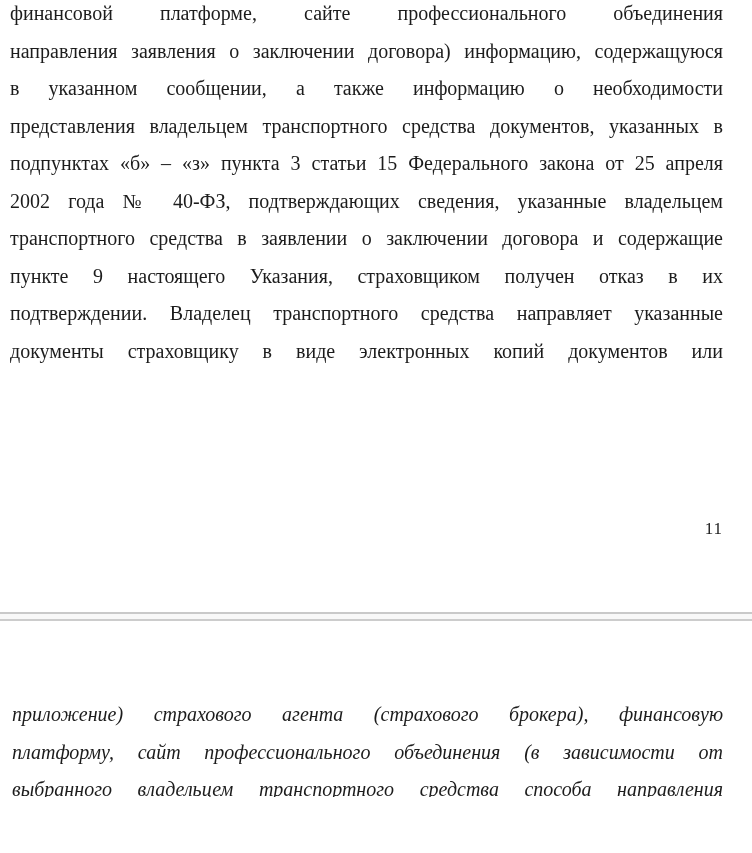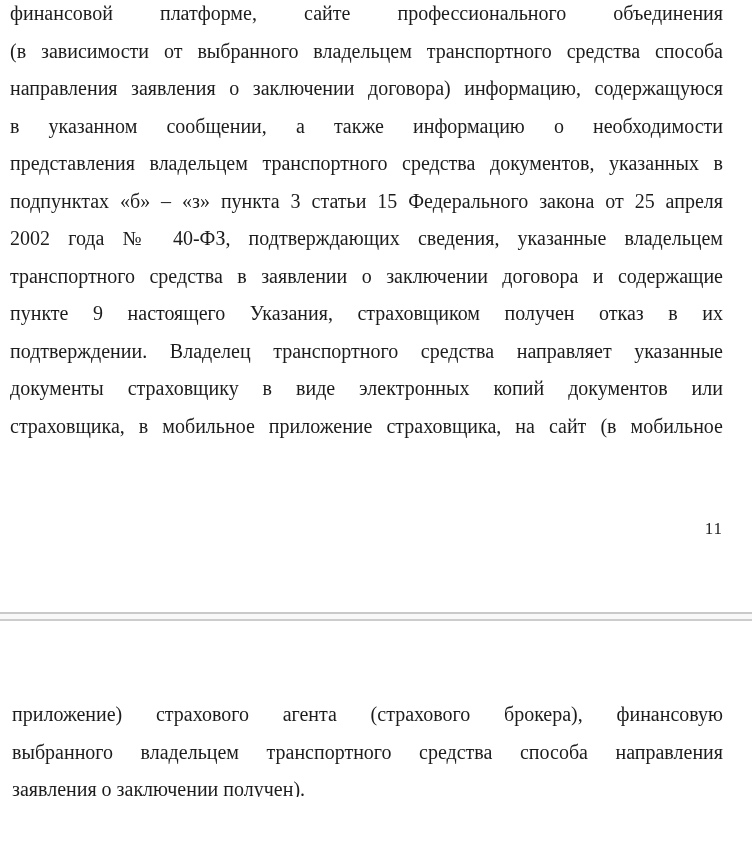--- a/index.html
+++ b/index.html
@@ -29,20 +29,21 @@
   }
   .page1-block {
     top: -5px;
     left: 10px;
     width: 713px;
   }
   .page2-block {
     top: 696px;
     left: 12px;
     width: 711px;
+    font-style: italic;
   }
   .page-number {
     position: absolute;
     top: 517px;
     right: 29px;
     font-size: 17px;
     line-height: 23px;
     letter-spacing: 1px;
     color: #1c1c1c;
   }
@@ -65,39 +66,38 @@
   .artifact-2 { left: 68px;  top: 847px; width: 26px;  height: 4px; background: #e6e6e6; }
   .artifact-3 { left: 328px; top: 840px; width: 16px;  height: 3px; background: #ededed; }
 </style>
 </head>
 <body>
 
 <div class="viewport">
 
   <div class="text-block page1-block">
     <div class="line">финансовой платформе, сайте профессионального объединения</div>
-    <div class="line">(в зависимости от выбранного владельцем транспортного средства способа</div>
     <div class="line">направления заявления о заключении договора) информацию, содержащуюся</div>
     <div class="line">в указанном сообщении, а также информацию о необходимости</div>
     <div class="line">представления владельцем транспортного средства документов, указанных в</div>
     <div class="line">подпунктах «б» – «з» пункта 3 статьи 15 Федерального закона от 25 апреля</div>
     <div class="line">2002 года № 40-ФЗ, подтверждающих сведения, указанные владельцем</div>
     <div class="line">транспортного средства в заявлении о заключении договора и содержащие</div>
     <div class="line">пункте 9 настоящего Указания, страховщиком получен отказ в их</div>
     <div class="line">подтверждении. Владелец транспортного средства направляет указанные</div>
     <div class="line">документы страховщику в виде электронных копий документов или</div>
-    <div class="line">страховщика, в мобильное приложение страховщика, на сайт (в мобильное</div>
   </div>
 
   <div class="page-number">11</div>
 
   <div class="page-separator"></div>
 
   <div class="text-block page2-block">
     <div class="line">приложение) страхового агента (страхового брокера), финансовую</div>
+    <div class="line">платформу, сайт профессионального объединения (в зависимости от</div>
     <div class="line">выбранного владельцем транспортного средства способа направления</div>
     <div class="line last-of-paragraph">заявления о заключении получен).</div>
   </div>
 
   <div class="scan-artifact artifact-1"></div>
   <div class="scan-artifact artifact-2"></div>
   <div class="scan-artifact artifact-3"></div>
 
 </div>
 

